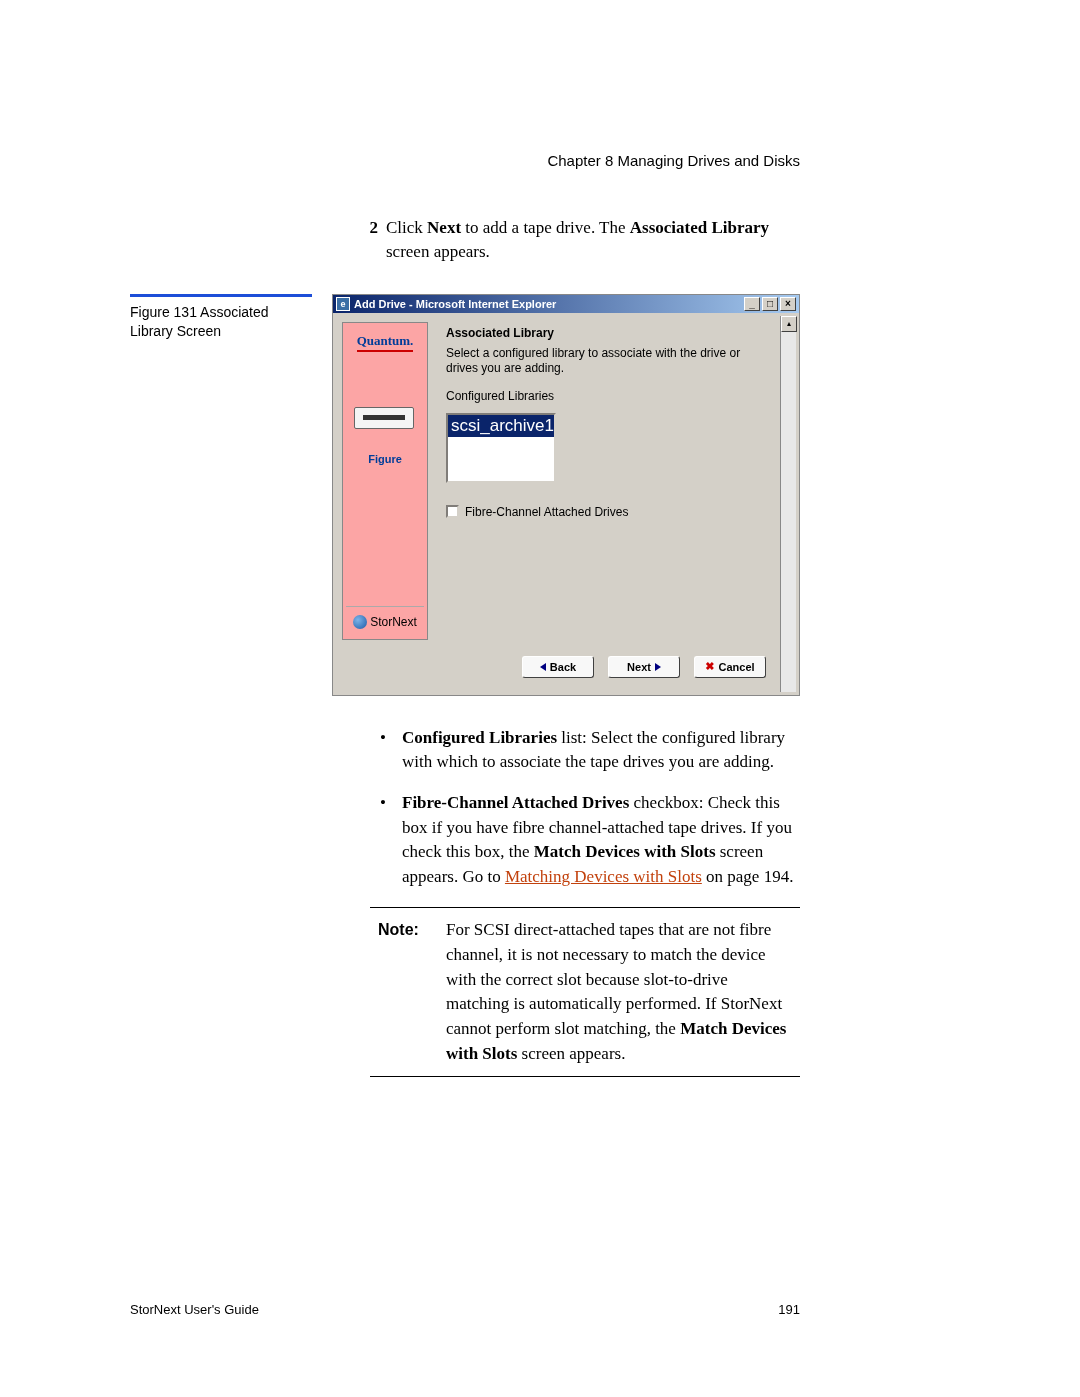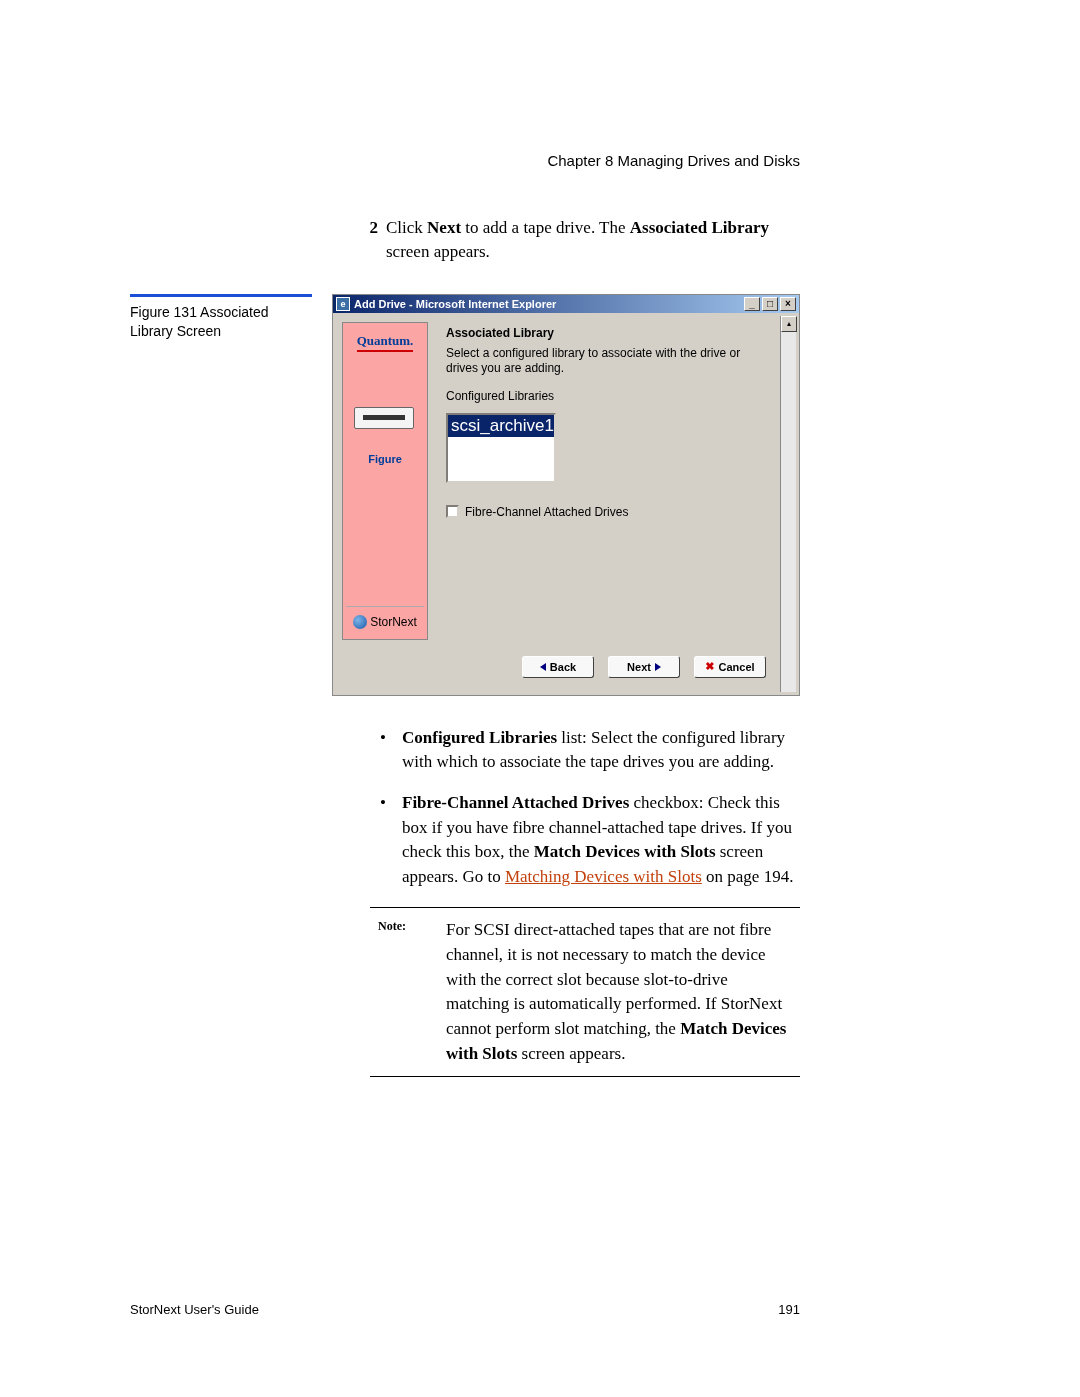--- a/index.html
+++ b/index.html
@@ -288,22 +288,22 @@
       padding: 10px 8px;
       font-family: Georgia, 'Times New Roman', serif;
       font-size: 17px;
       line-height: 1.45;
       display: flex;
       margin-top: 18px;
     }
     .note-label {
       font-weight: bold;
       min-width: 68px;
-      font-family: Liberation Serif, serif;
-      font-size: 12px;
+      font-family: Liberation Sans, sans-serif;
+      font-size: 16px;
     }
     .note-body { flex: 1; }
     .footer {
       position: absolute;
       bottom: 80px;
       left: 130px;
       right: 130px;
       display: flex;
       justify-content: space-between;
       font-size: 13px;

